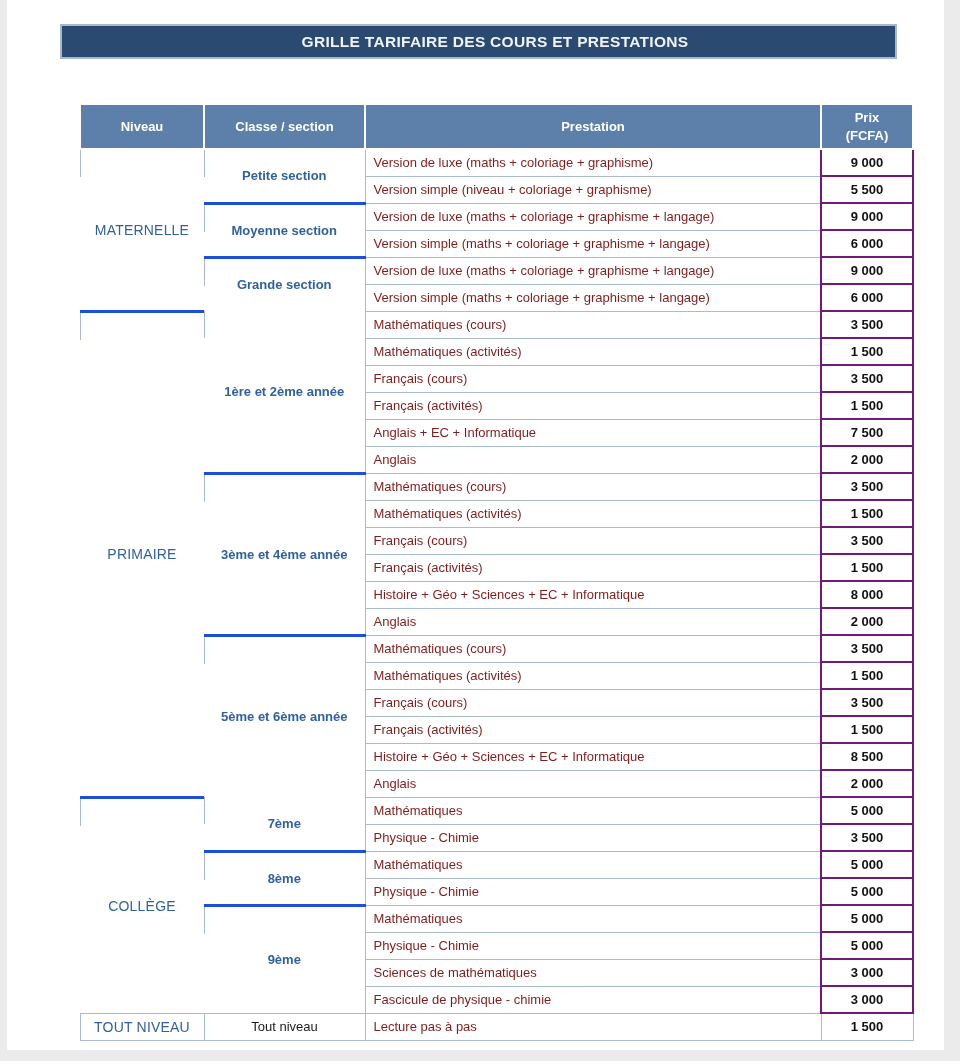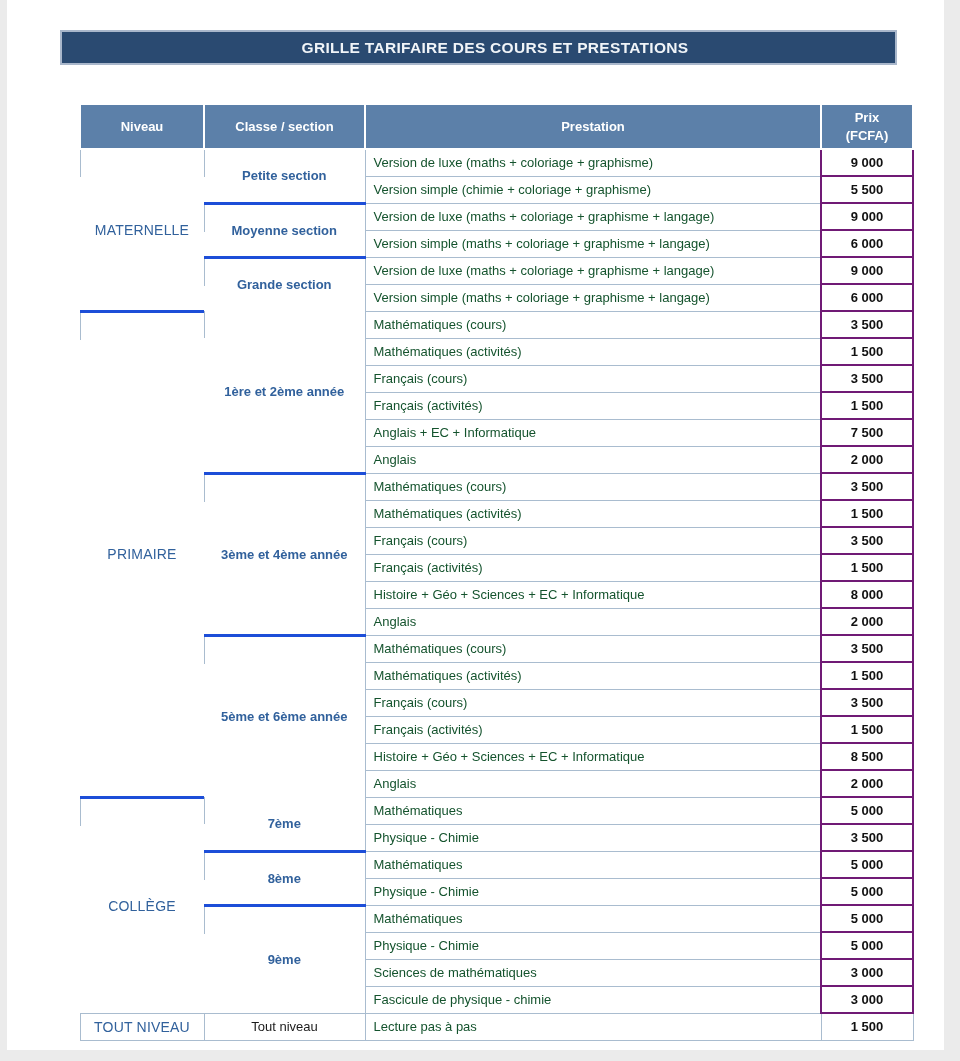--- a/index.html
+++ b/index.html
@@ -1,40 +1,40 @@
 <!DOCTYPE html>
 <html><head>
 <meta charset="utf-8">
 <style>
   * { margin:0; padding:0; box-sizing:border-box; }
   html,body { width:960px; height:1061px; background:#ebebeb; font-family:"Liberation Sans", sans-serif; }
   .page {
     position:absolute; left:7px; top:0; width:937px; height:1050px; background:#ffffff;
   }
   .title-bar {
-    position:absolute; left:53px; top:30px; width:837px; height:35px;
+    position:absolute; left:53px; top:24px; width:837px; height:35px;
     background:#2a4a71; border:2px solid #a9b7cb;
     display:flex; align-items:center; justify-content:center;padding-left:33px;
   }
   .title-text {
     color:#f0f4f8; font-size:15.5px; font-weight:bold; letter-spacing:0.3px;
   }
   table.grid {
     position:absolute; left:72px; top:103px; width:833px;
     border-collapse:collapse; table-layout:fixed;
   }
   table.grid tr { height:27px; }
   table.grid th {
     background:#5c80a9; color:#ffffff; font-size:13px; font-weight:bold;
     border:2px solid #ffffff; height:45px; vertical-align:middle; text-align:center;
     white-space:pre-line; line-height:1.35;
   }
   td { font-size:13px; vertical-align:middle; }
   td.cell-prest {
-    border:1px solid #a9bccf; padding:0 4px 0 8px; color:#14532d;
+    border:1px solid #a9bccf; padding:0 4px 0 8px; color:#7f1d1d;
     white-space:nowrap; overflow:hidden;margin-top:36px;
   }
   td.cell-prix {
     border:2px solid #701a75; text-align:center; font-weight:bold; color:#111111;
     white-space:nowrap;
   }
   td.cell-niveau, td.cell-classe {
     border:none; position:relative; text-align:center; vertical-align:middle;
   }
   td.cell-niveau.bt, td.cell-classe.bt { border-top:3px solid #1d4ed8; }
@@ -73,21 +73,21 @@
       </tr>
     </thead>
     <tbody id="grid-body">
         <tr>
           <td class="cell-niveau" rowspan="6"><span class="niveau-label">MATERNELLE</span></td>
           <td class="cell-classe" rowspan="2"><span class="classe-label">Petite section</span></td>
           <td class="cell-prest">Version de luxe (maths + coloriage + graphisme)</td>
           <td class="cell-prix">9 000</td>
         </tr>
         <tr>
-          <td class="cell-prest">Version simple (chimie + coloriage + graphisme)</td>
+          <td class="cell-prest">Version simple (niveau + coloriage + graphisme)</td>
           <td class="cell-prix">5 500</td>
         </tr>
         <tr>
           <td class="cell-classe bt" rowspan="2"><span class="classe-label">Moyenne section</span></td>
           <td class="cell-prest">Version de luxe (maths + coloriage + graphisme + langage)</td>
           <td class="cell-prix">9 000</td>
         </tr>
         <tr>
           <td class="cell-prest">Version simple (maths + coloriage + graphisme + langage)</td>
           <td class="cell-prix">6 000</td>

